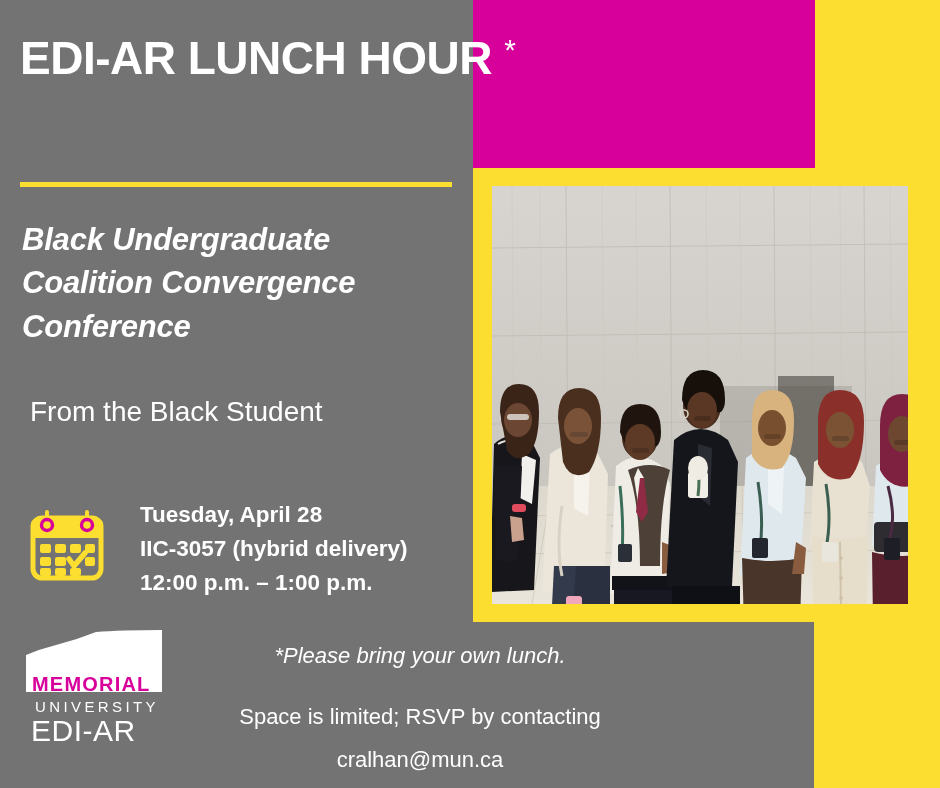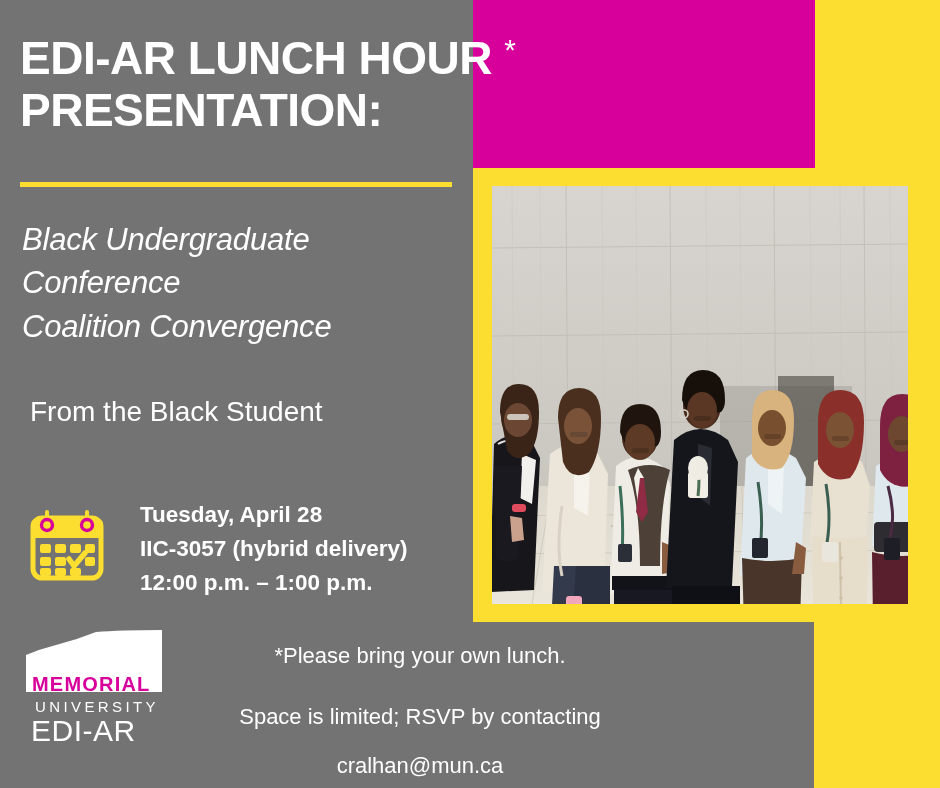--- a/index.html
+++ b/index.html
@@ -41,21 +41,21 @@
   .headline .ast{font-size:30px;vertical-align:14px;font-weight:normal;}
 
   .rule{
     position:absolute;left:20px;top:182px;width:432px;height:5px;
     background:#FBDE2F;
   }
 
   
   .subtitle{
     position:absolute;left:22px;top:218px;width:440px;
-    color:#ffffff;font-style:italic;font-weight:normal;
+    color:#ffffff;font-style:italic;font-weight:bold;
     font-size:31px;line-height:1.40;letter-spacing:-0.2px;
   }
 
   .fromline{
     position:absolute;left:30px;top:392px;width:330px;
     color:#ffffff;font-size:28px;line-height:1.42;font-weight:400;
   }
 
   
   .datewrap{position:absolute;left:28px;top:498px;width:420px;}
@@ -69,22 +69,22 @@
 
   
   .logo{position:absolute;left:24px;top:629px;width:140px;height:120px;text-align:right;}
   .logo svg{display:block;width:140px;height:120px;}
 
   
   .footnotes{
     position:absolute;left:185px;top:640px;width:470px;
     color:#ffffff;text-align:center;font-size:22px;line-height:1.42;
   }
-  .footnotes .note1{margin:0 0 30px 0;}
-  .footnotes .note2{margin:18px;text-align:center;}
+  .footnotes .note1{margin:0 0 30px 0;font-style:italic;}
+  .footnotes .note2{margin:12px;text-align:center;}
 </style>
 </head>
 <body>
 
 <div class="poster">
 
   <div class="yellow-panel"></div>
   <div class="yellow-foot"></div>
   <div class="pink-notch"></div>
 
@@ -270,29 +270,28 @@
         <ellipse cx="470" cy="252" rx="14" ry="18" fill="#6d4730"></ellipse>
         <rect x="462" y="258" width="17" height="5" rx="2.5" fill="#2b1d16" opacity=".28"></rect>
         <path d="M456 304 q8 30 2 54" stroke="#3c3c42" stroke-width="3" fill="none"></path>
       </g>
     </svg>
   </div>
 
   <div class="headline">
     <span>EDI-AR LUNCH HOUR</span>
     <span class="ast">*</span><br>
-    <span>PRESENTATION:</span>
   </div>
 
   <div class="rule"></div>
 
   <div class="subtitle">
     <div>Black Undergraduate</div>
+    <div>Coalition Convergence</div>
     <div>Conference</div>
-    <div>Coalition Convergence</div>
   </div>
 
   <div class="fromline">
     <div>From the Black Student</div>
   </div>
 
   <div class="datewrap">
     <div class="cal-icon">
       <svg viewBox="0 0 78 76" aria-hidden="true">
         <path d="M19 6 v10" stroke="#FBDE2F" stroke-width="4" stroke-linecap="round" fill="none"></path>

